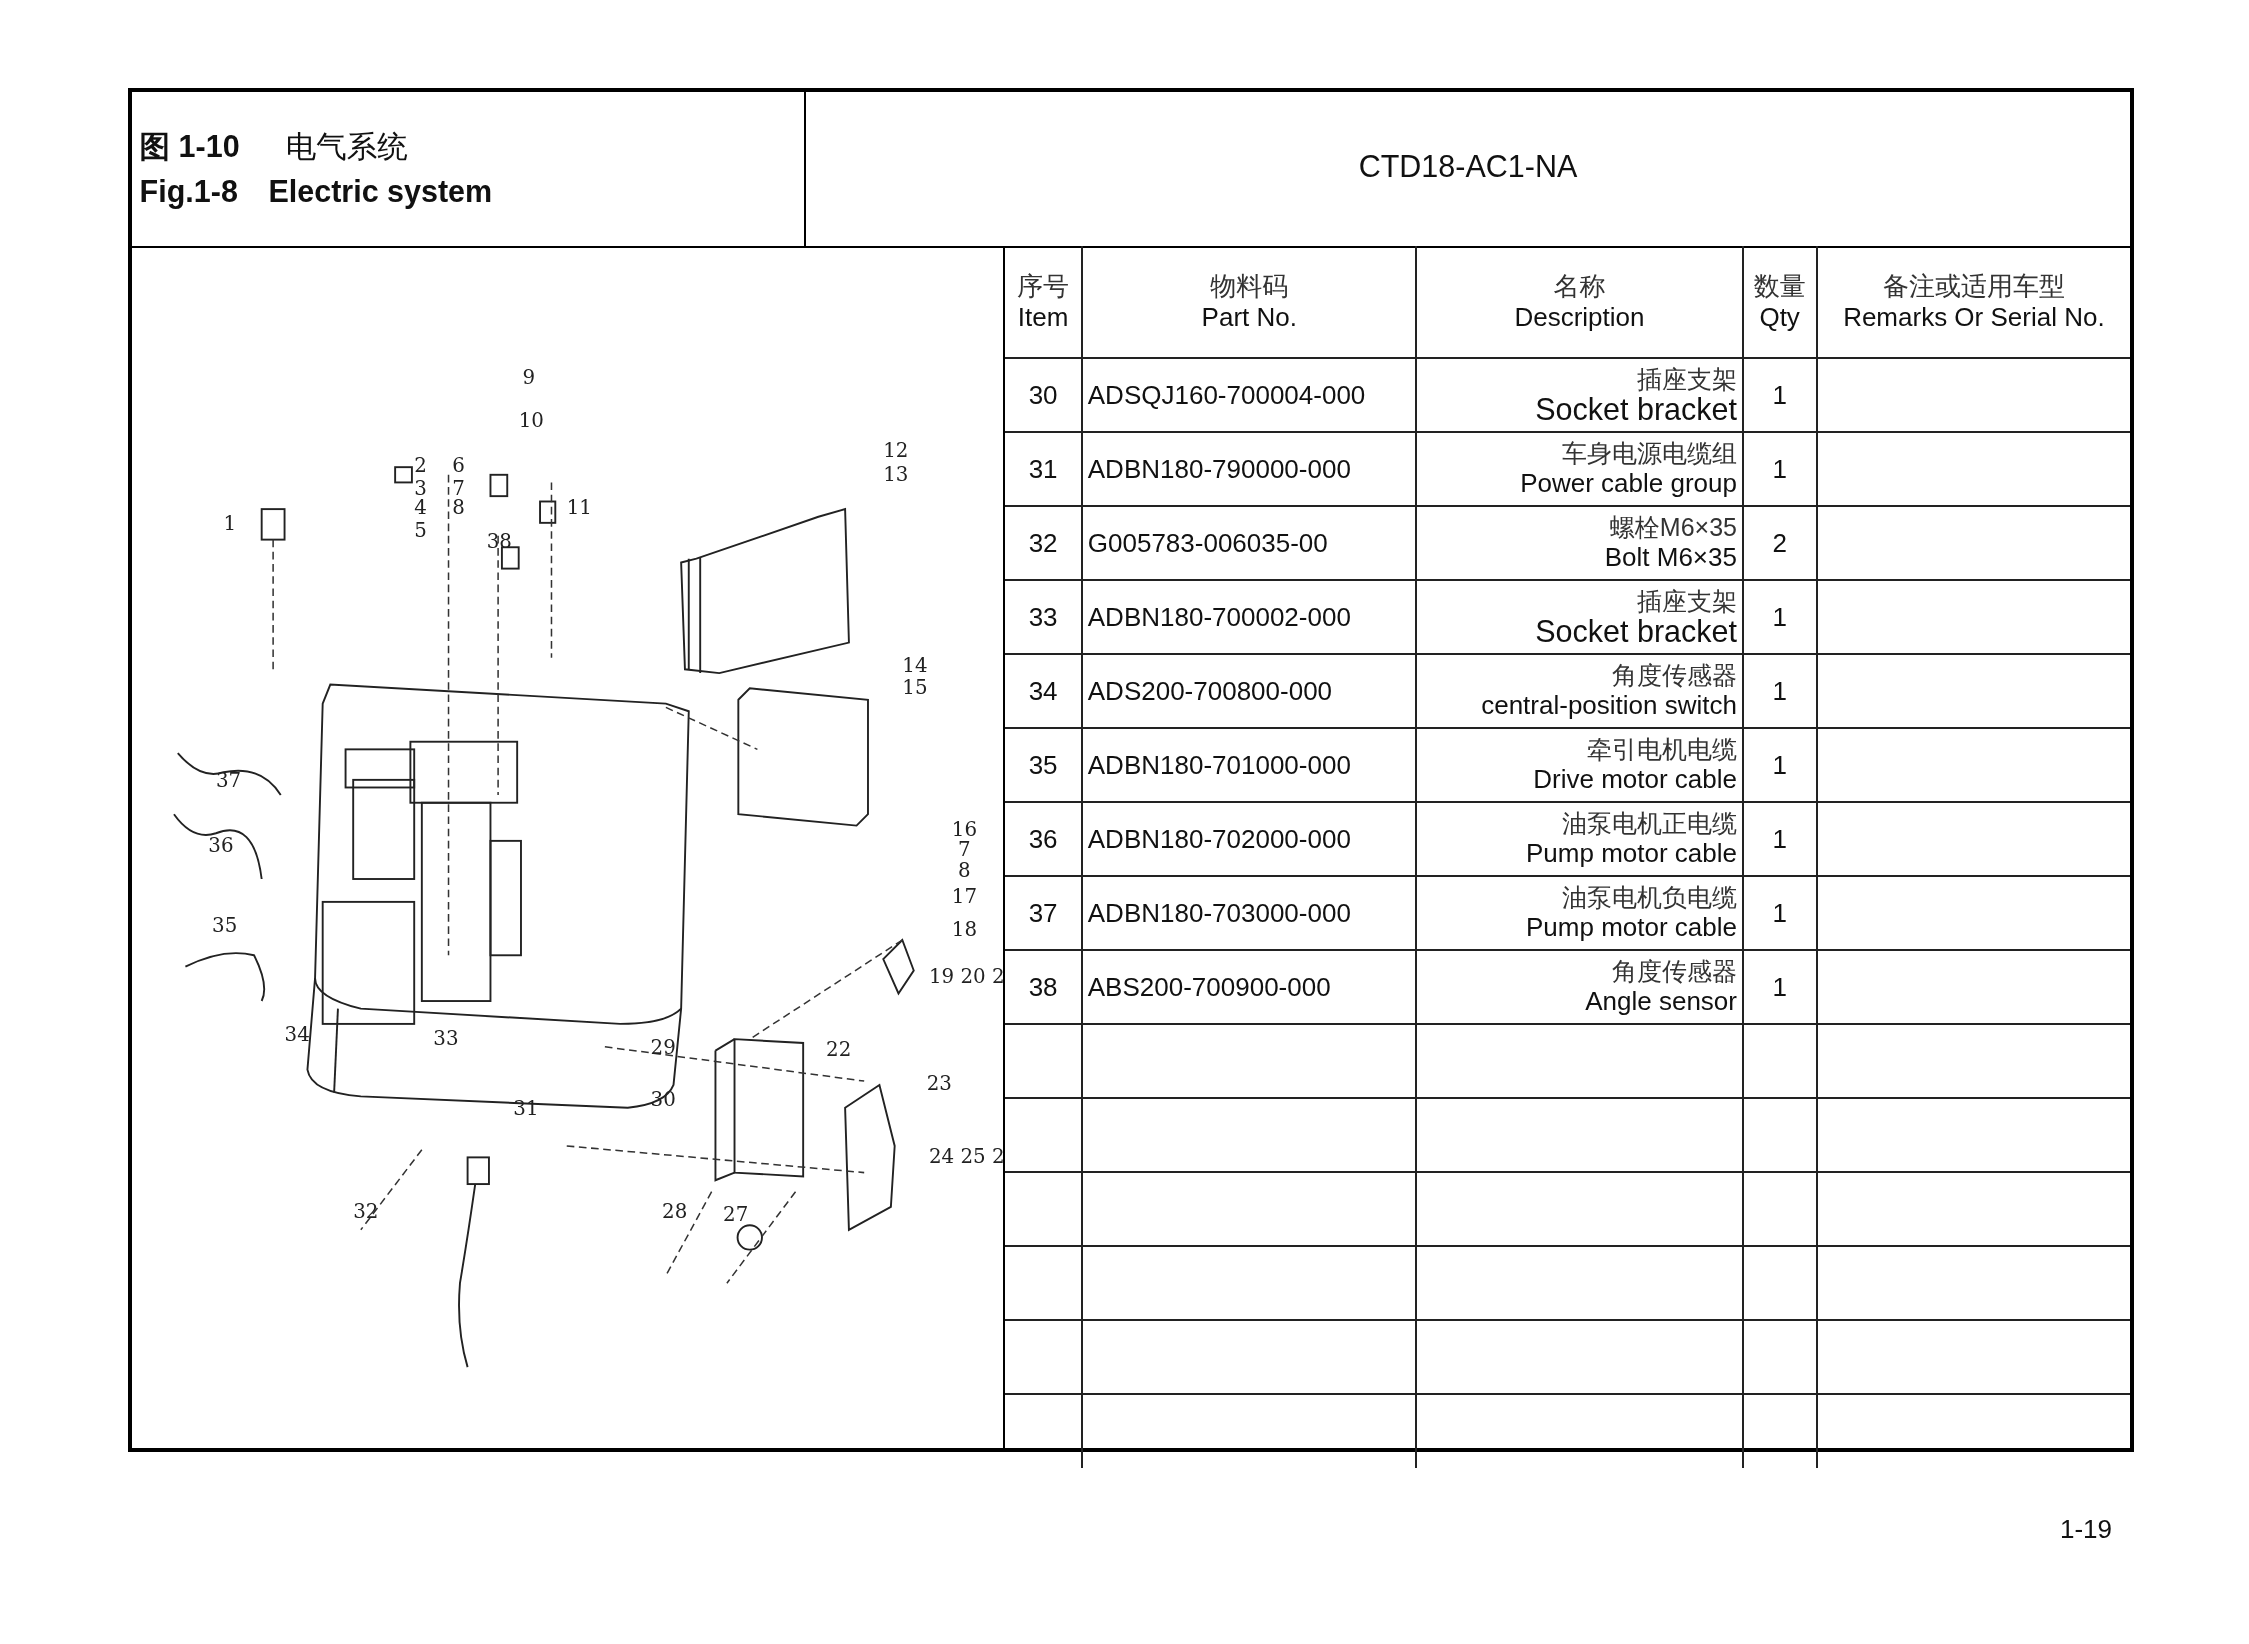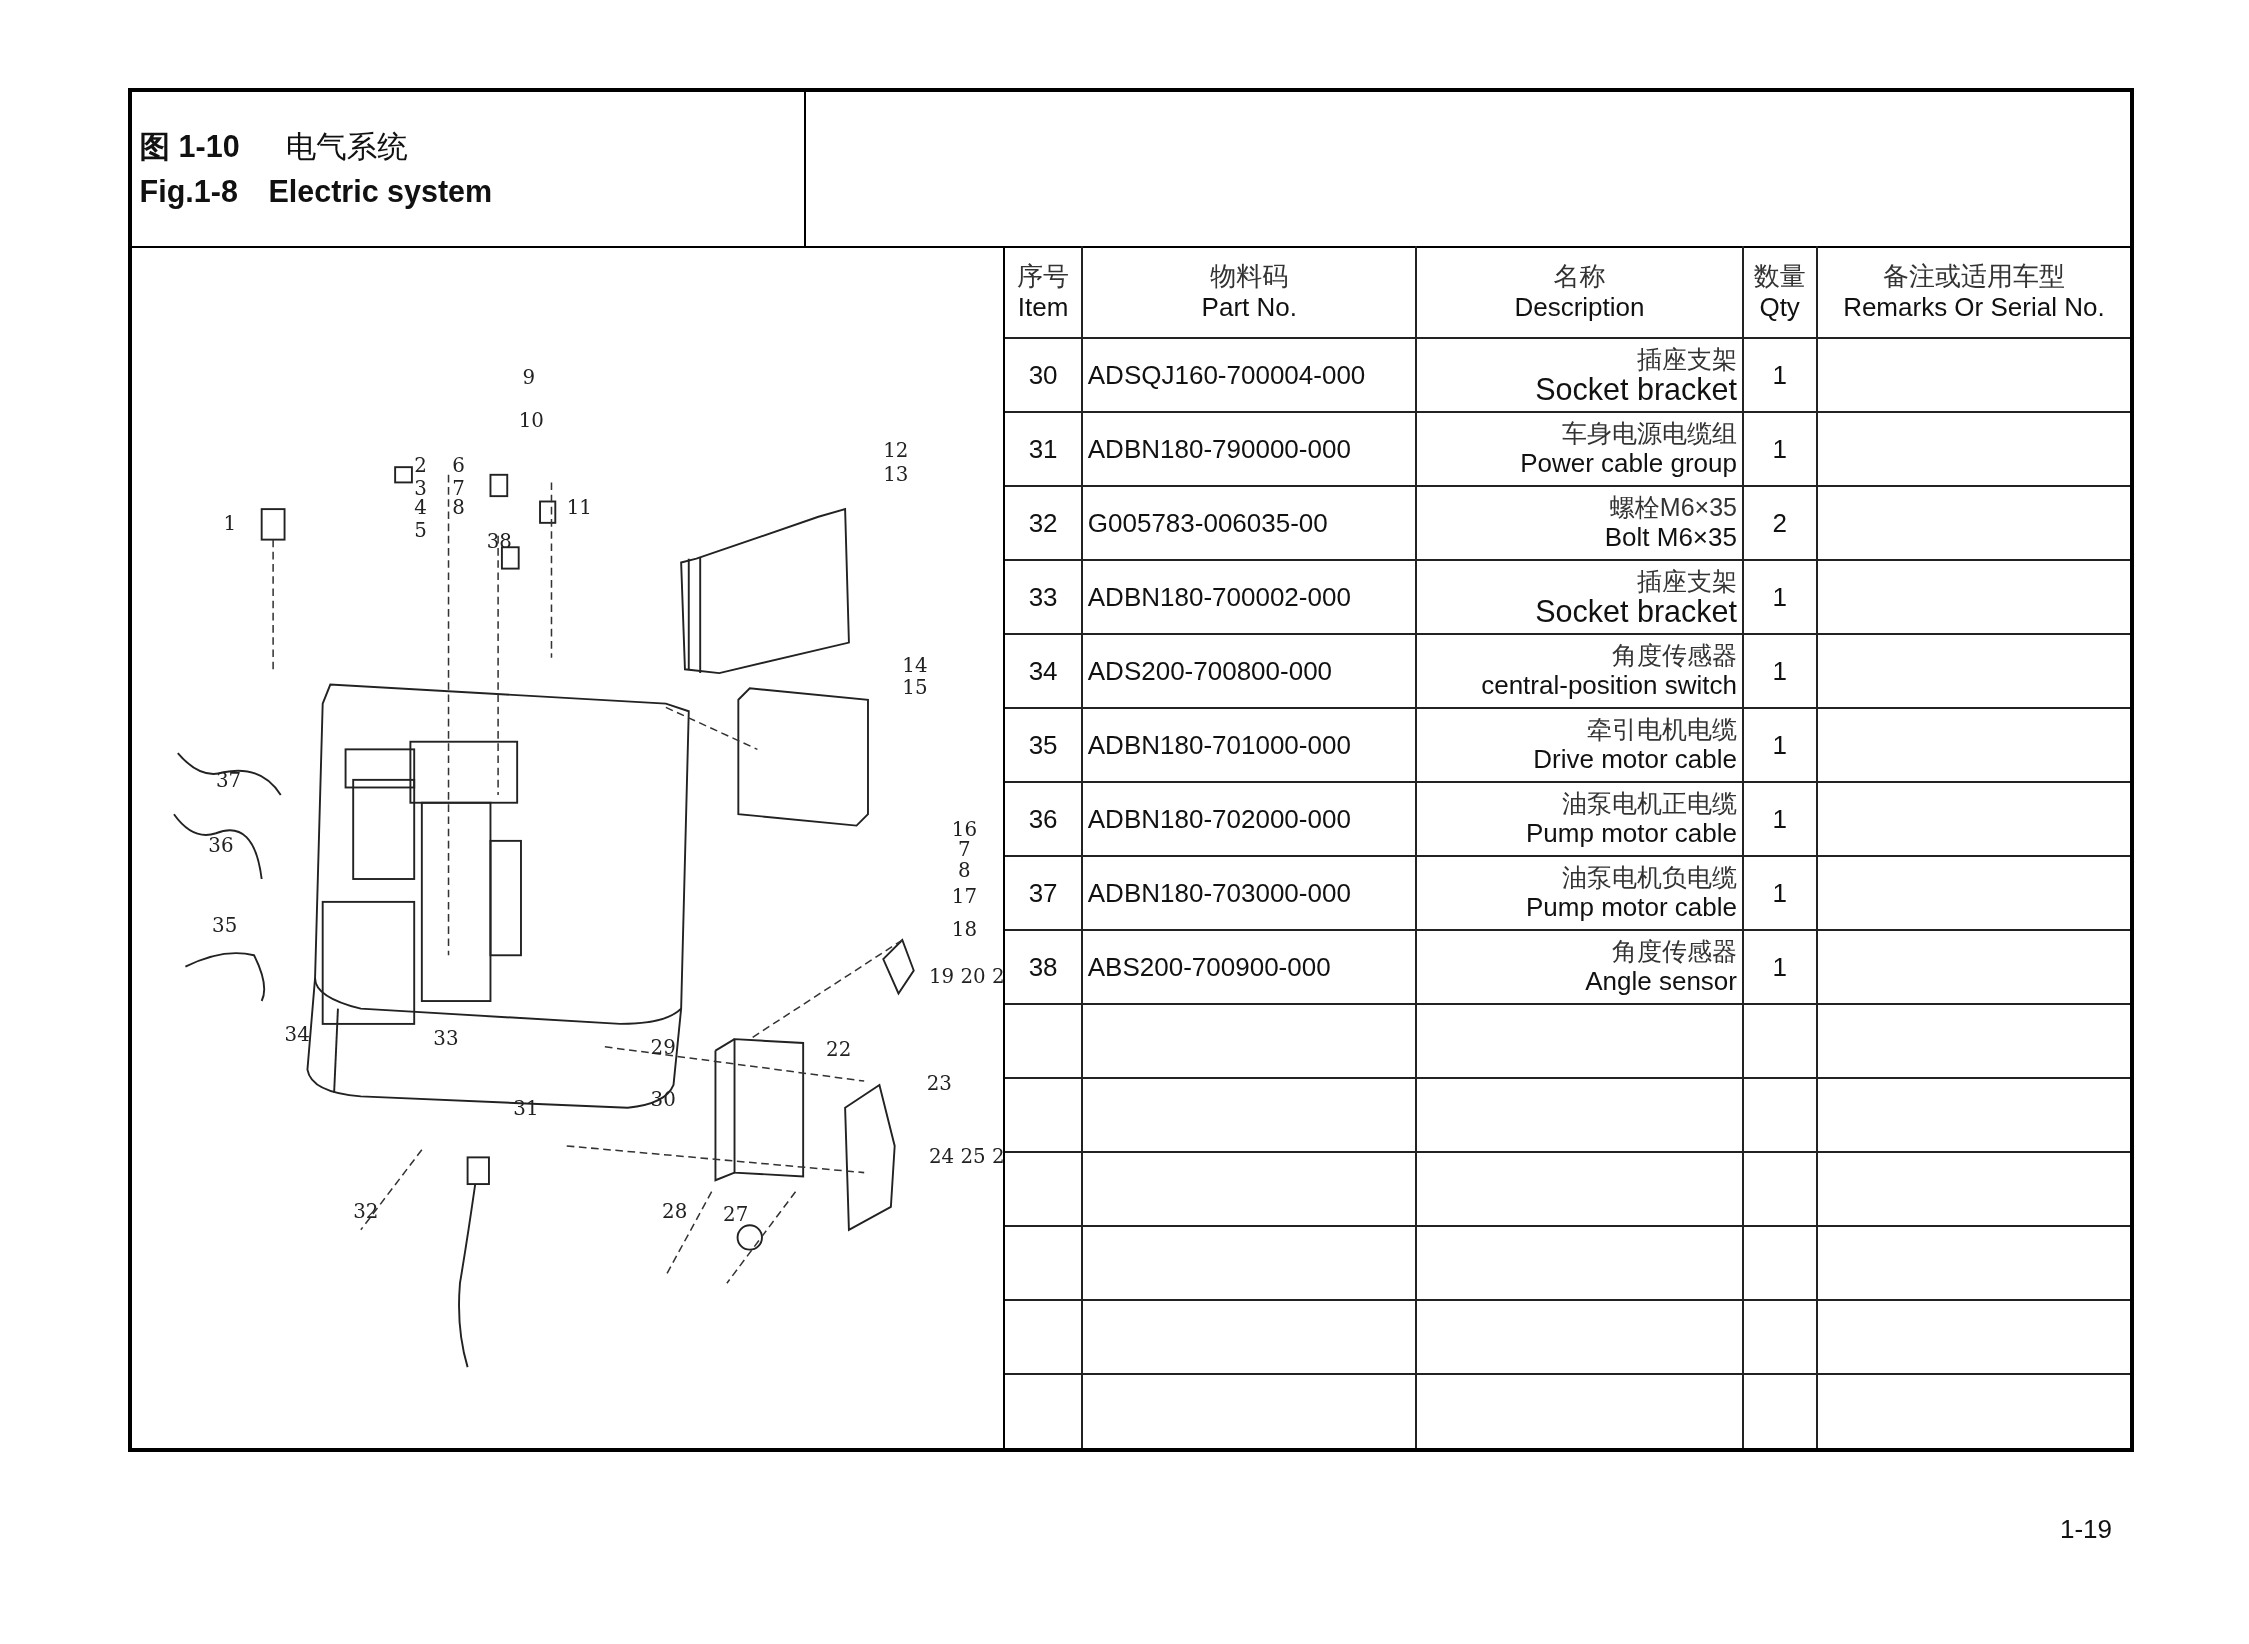--- a/index.html
+++ b/index.html
@@ -30,33 +30,36 @@
   th .cn { display:block; color:#333; }
   th .en { display:block; }
   .c-item { width:67px; text-align:center; }
   .c-part { width:323px; text-align:left; white-space:nowrap; }
   .c-desc { width:315px; text-align:right; }
   .c-qty  { width:63px; text-align:center; }
   .c-rem  { text-align:left; }
   .desc-cn { display:block; color:#333; font-size:25px; line-height:29px; }
   .desc-en { display:block; font-size:26px; line-height:30.5px; }
   .desc-en.large { font-size:30.5px; }
-  .header-row { height:92px; }
+  .header-row { height:112px; }
   .data-row { height:74px; }
   .page-num { position:absolute; left:2060px; top:1514px; font-size:26px; }
   .lbl { font-family:"DejaVu Serif", serif; font-size:26px; fill:#222; }
 </style>
 </head>
 <body>
 
 <div class="frame">
   <div class="hdr">
     <div class="hdr-left">
       <div class="fig-cn"><span>图 1-10</span><span class="cn-title">电气系统</span></div>
       <div class="fig-en"><span>Fig.1-8</span><span class="en-title">Electric system</span></div>
+    </div>
+    <div class="hdr-right">
+      <div class="model">CTD18-AC1-NA</div>
     </div>
   </div>
 
   <div class="body">
     <div class="diagram">
       <svg width="871" height="1205" viewBox="0 0 1142 1580">
         <g stroke="#222" stroke-width="2.5" fill="none">
 
           <path d="M250 600 L260 575 L700 600 L730 610 L720 1000 Q700 1020 640 1020 L300 1000 Q240 985 240 960 Z"></path>
           <path d="M240 960 L230 1080 Q235 1110 300 1115 L650 1130 Q700 1125 710 1100 L720 1000"></path>

